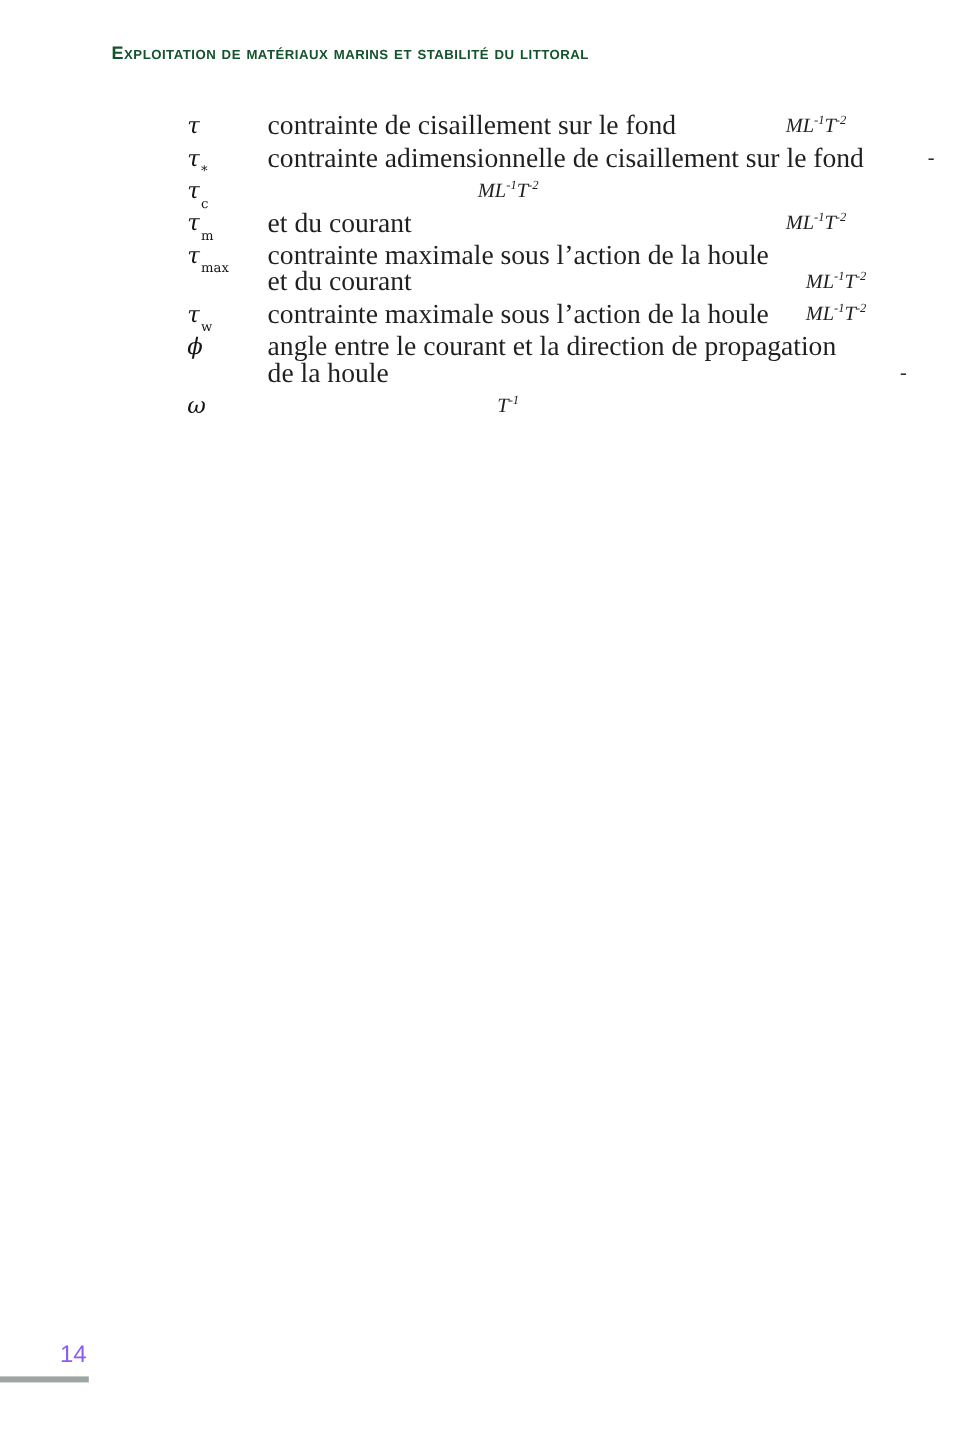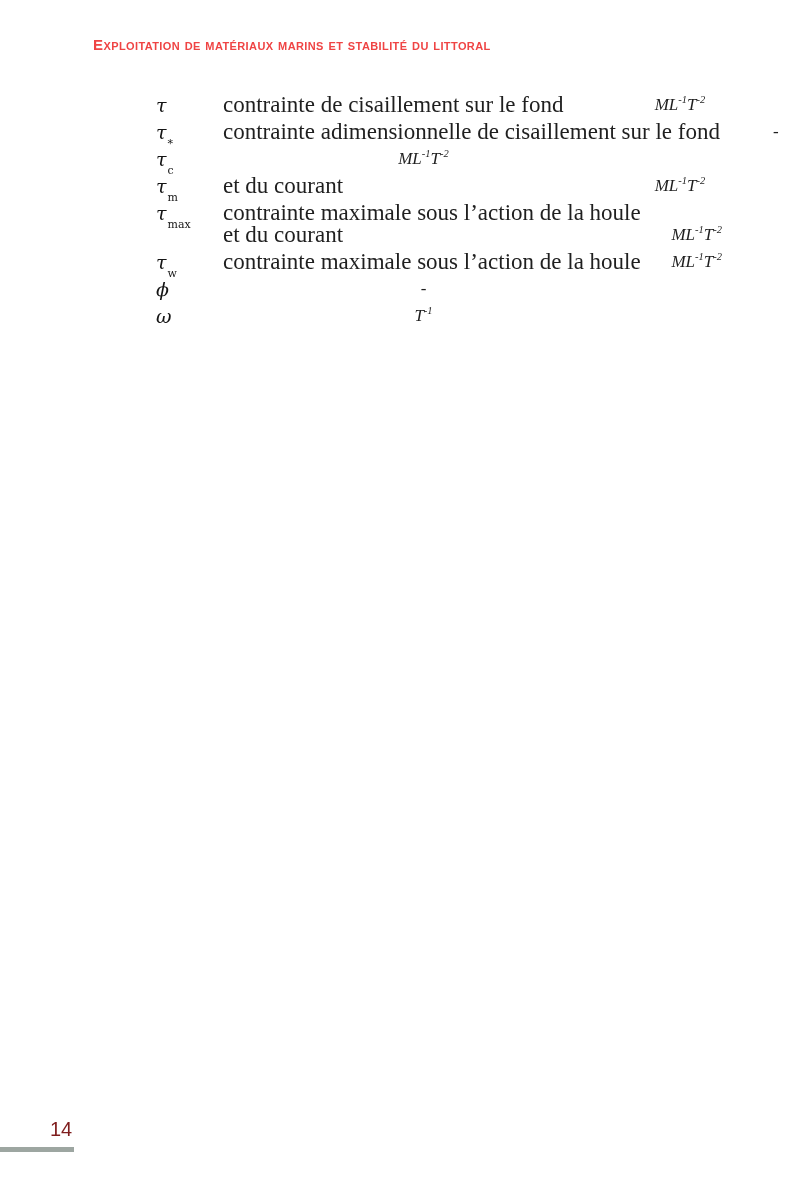--- a/index.html
+++ b/index.html
@@ -4,21 +4,21 @@
 <style>
   html,body { margin:0; padding:0; background:#ffffff; }
   .page {
     position:relative; width:800px; height:1200px; background:#ffffff;
     font-family:"Liberation Serif", serif; color:#1f1f1f; overflow:hidden;
   }
   .running-header {
     position:absolute; left:93px; top:36px;
     font-family:"Liberation Sans", sans-serif;
     font-weight:700; font-variant:small-caps;
-    font-size:15px; letter-spacing:0.4px; color:#ef4444;
+    font-size:15px; letter-spacing:0.4px; color:#14532d;
   }
   .symbols { position:absolute; left:150px; top:94px; width:586px; }
   .row { display:grid; grid-template-columns:73px 1fr 112px; margin-bottom:5px; }
   .sym {
     align-self:start; padding-left:6px;
     font-family:"DejaVu Serif","Liberation Serif",serif;
     font-style:italic; font-size:19px; line-height:22px; color:#141414;
   }
   .sym sub {
     font-style:normal; font-size:11px; line-height:0;
@@ -27,21 +27,21 @@
   .desc { font-size:23px; line-height:22px; }
   .dline { display:block; white-space:nowrap; }
   .unit {
     align-self:end; text-align:center;
     font-size:17px; line-height:22px; white-space:nowrap;font-style:italic;
   }
   .unit sup { font-size:10.5px; line-height:0; vertical-align:super; letter-spacing:0; }
   .page-number {
     position:absolute; left:50px; top:1118px;
     font-family:"Liberation Sans", sans-serif;
-    font-size:20px; color:#7f1d1d;
+    font-size:20px; color:#8b5cf6;
   }
   .accent-bar { position:absolute; left:0; top:1147px; width:74px; height:5px; }
 </style>
 </head>
 <body>
 
 <div class="page">
 
   <div class="running-header">Exploitation de matériaux marins et stabilité du littoral</div>
 
@@ -88,20 +88,24 @@
     <div class="row">
       <span class="sym"><span>τ</span><sub>w</sub></span>
       <span class="desc">
         <span class="dline">contrainte maximale sous l’action de la houle</span>
       </span>
       <span class="unit"><span>ML</span><sup>-1</sup><span>T</span><sup>-2</sup></span>
     </div>
 
     <div class="row">
       <span class="sym"><span>ϕ</span><sub></sub></span>
+      <span class="desc">
+        <span class="dline">angle entre le courant et la direction de propagation</span>
+        <span class="dline">de la houle</span>
+      </span>
       <span class="unit"><span>-</span></span>
     </div>
 
     <div class="row">
       <span class="sym"><span>ω</span><sub></sub></span>
       <span class="unit"><span>T</span><sup>-1</sup></span>
     </div>
 
   </div>
 

